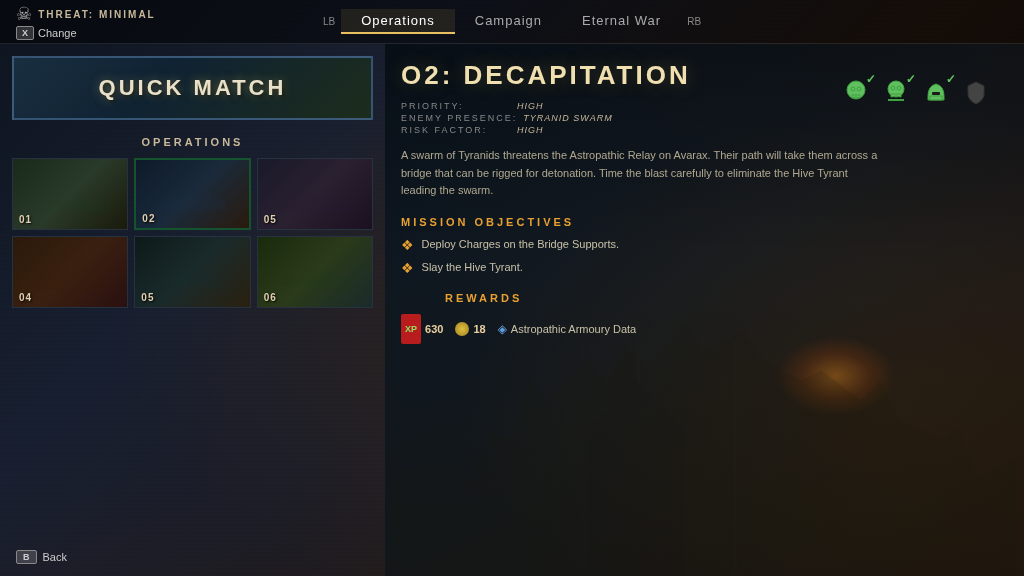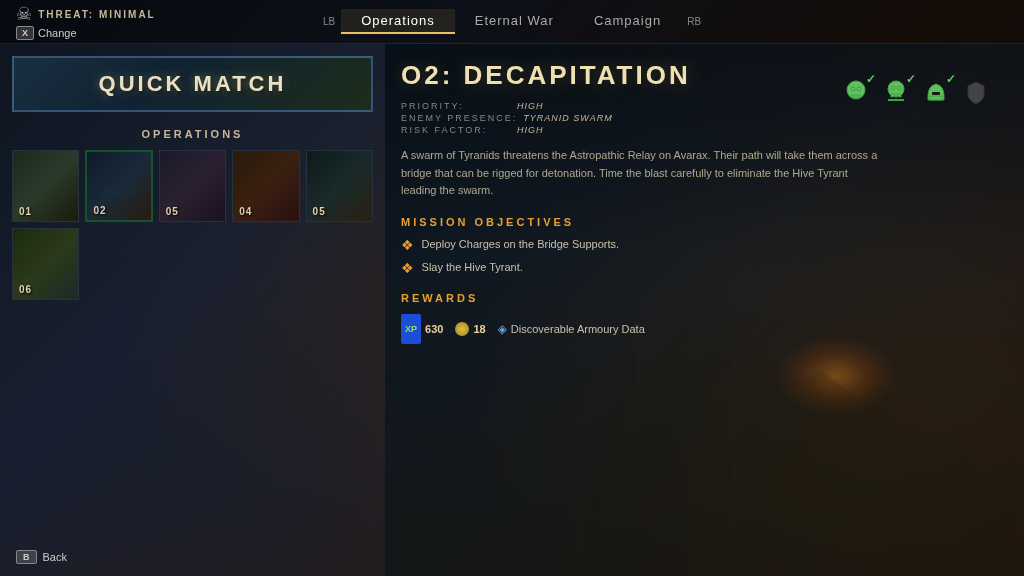--- a/index.html
+++ b/index.html
@@ -137,21 +137,21 @@
       position: absolute;
       top: 44px;
       left: 0;
       width: 385px;
       bottom: 0;
       padding: 12px;
     }
 
     .quick-match-btn {
       width: 100%;
-      height: 56px;
+      height: 64px;
       background: linear-gradient(135deg, rgba(20,40,60,0.9), rgba(40,60,80,0.8));
       border: 2px solid rgba(100,150,200,0.4);
       position: relative;
       cursor: pointer;
       display: flex;
       align-items: center;
       justify-content: center;
       overflow: hidden;
       margin-bottom: 16px;
     }
@@ -178,21 +178,21 @@
       color: #c8b89a;
       font-size: 11px;
       letter-spacing: 3px;
       text-align: center;
       margin-bottom: 10px;
       font-weight: bold;
     }
 
     .mission-grid {
       display: grid;
-      grid-template-columns: repeat(5, 1fr);
+      grid-template-columns: repeat(3, 1fr);
       gap: 6px;
     }
 
     .mission-thumb {
       position: relative;
       height: 72px;
       background: #0d1520;
       border: 1px solid rgba(100,120,140,0.3);
       cursor: pointer;
       overflow: hidden;
@@ -380,39 +380,40 @@
 
     .obj-icon {
       color: #e8a030;
       font-size: 14px;
       flex-shrink: 0;
       margin-top: -1px;
     }
 
     .rewards-section {
       margin-top: 4px;
+      margin-left: 44px;
     }
 
     .rewards-row {
       display: flex;
       align-items: center;
       gap: 12px;
       margin-top: 8px;
     }
 
     .reward-item {
       display: flex;
       align-items: center;
       gap: 4px;
       color: #c8c0a8;
       font-size: 11px;
     }
 
     .reward-xp-icon {
-      background: #1d4ed8;
+      background: #b91c1c;
       color: #90e060;
       font-size: 9px;
       font-weight: bold;
       padding: 10px 4px;
       border-radius: 2px;
     }
 
     .reward-coin-icon {
       width: 14px;
       height: 14px;
@@ -511,24 +512,24 @@
         <span class="change-text">Change</span>
       </div>
     </div>
 
     <div class="nav-tabs">
       <span class="nav-btn-indicator">LB</span>
       <div class="nav-tab active">
         <span>Operations</span>
       </div>
       <div class="nav-tab">
+        <span>Campaign</span>
+      </div>
+      <div class="nav-tab">
         <span>Eternal War</span>
-      </div>
-      <div class="nav-tab">
-        <span>Campaign</span>
       </div>
       <span class="nav-btn-indicator">RB</span>
     </div>
   </div>
 
   <div class="left-panel">
 
     <div class="quick-match-btn">
       <div class="quick-match-bg"></div>
       <span class="quick-match-label">QUICK MATCH</span>
@@ -682,21 +683,21 @@
         <div class="reward-item">
           <span class="reward-xp-icon">XP</span>
           <span class="reward-label">630</span>
         </div>
         <div class="reward-item">
           <span class="reward-coin-icon"></span>
           <span class="reward-label">18</span>
         </div>
         <div class="reward-item">
           <span class="reward-data-icon">◈</span>
-          <span>Discoverable Armoury Data</span>
+          <span>Astropathic Armoury Data</span>
         </div>
       </div>
 
     </div>
   </div>
 
   <div class="bottom-bar">
     <span class="b-btn">B</span>
     <span class="back-text">Back</span>
   </div>

